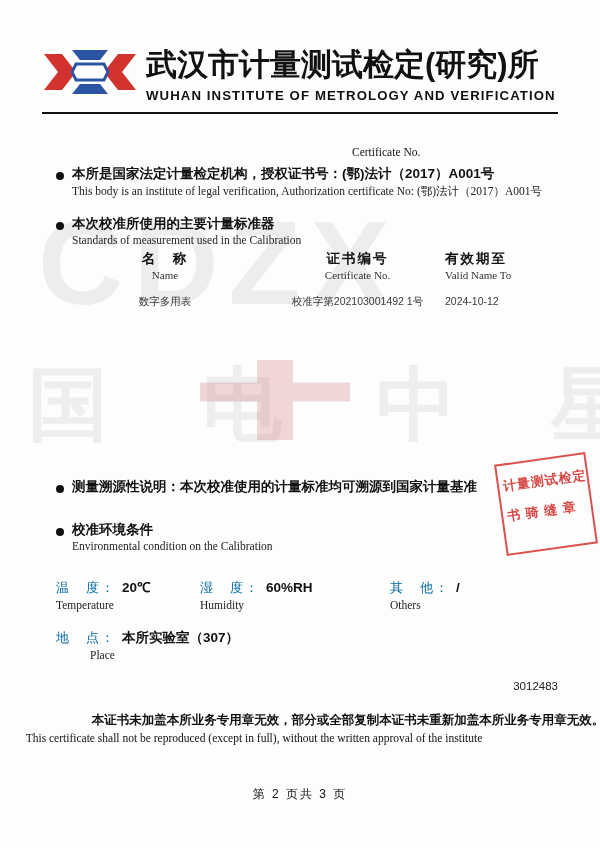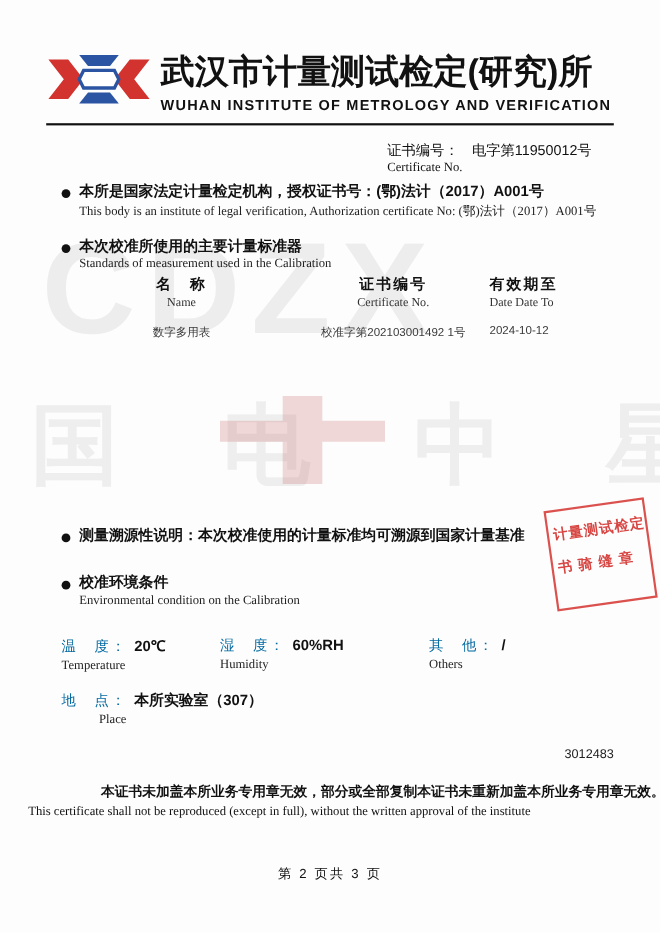--- a/index.html
+++ b/index.html
@@ -316,23 +316,20 @@
         <polygon points="30,6 48,6 66,6 58,16 38,16" fill="#2b55a3"></polygon>
         <polygon points="30,50 48,50 66,50 58,40 38,40" fill="#2b55a3"></polygon>
         <polygon points="34,20 62,20 66,28 62,36 34,36 30,28" fill="#ffffff" stroke="#2b55a3" stroke-width="3"></polygon>
       </svg>
     </div>
     <div class="org-cn">武汉市计量测试检定(研究)所</div>
     <div class="org-en">WUHAN INSTITUTE OF METROLOGY AND VERIFICATION</div>
     <div class="rule"></div>
   </div>
 
-  <div class="cert-no-cn">
-    <span class="label">证书编号：</span><span>电字第11950012号</span>
-  </div>
   <div class="cert-no-en">Certificate No.</div>
 
   <div class="bullet" style="left:56px; top:172px;"></div>
   <div class="sec-cn" style="left:72px; top:165px;">本所是国家法定计量检定机构，授权证书号：(鄂)法计（2017）A001号</div>
   <div class="sec-en" style="left:72px; top:184px;">This body is an institute of legal verification, Authorization certificate No: (鄂)法计（2017）A001号</div>
 
   <div class="bullet" style="left:56px; top:222px;"></div>
   <div class="sec-cn" style="left:72px; top:215px;">本次校准所使用的主要计量标准器</div>
   <div class="sec-en" style="left:72px; top:234px;">Standards of measurement used in the Calibration</div>
 
@@ -341,21 +338,21 @@
       <div class="c1">
         <div class="th-cn">名　称</div>
         <div class="th-en">Name</div>
       </div>
       <div class="c2">
         <div class="th-cn">证书编号</div>
         <div class="th-en">Certificate No.</div>
       </div>
       <div class="c3">
         <div class="th-cn">有效期至</div>
-        <div class="th-en">Date Date To</div>
+        <div class="th-en">Valid Name To</div>
       </div>
     </div>
     <div class="row">
       <div class="c1 td">数字多用表</div>
       <div class="c2 td">校准字第202103001492 1号</div>
       <div class="c3 td">2024-10-12</div>
     </div>
   </div>
 
   <div class="bullet" style="left:56px; top:485px;"></div>

